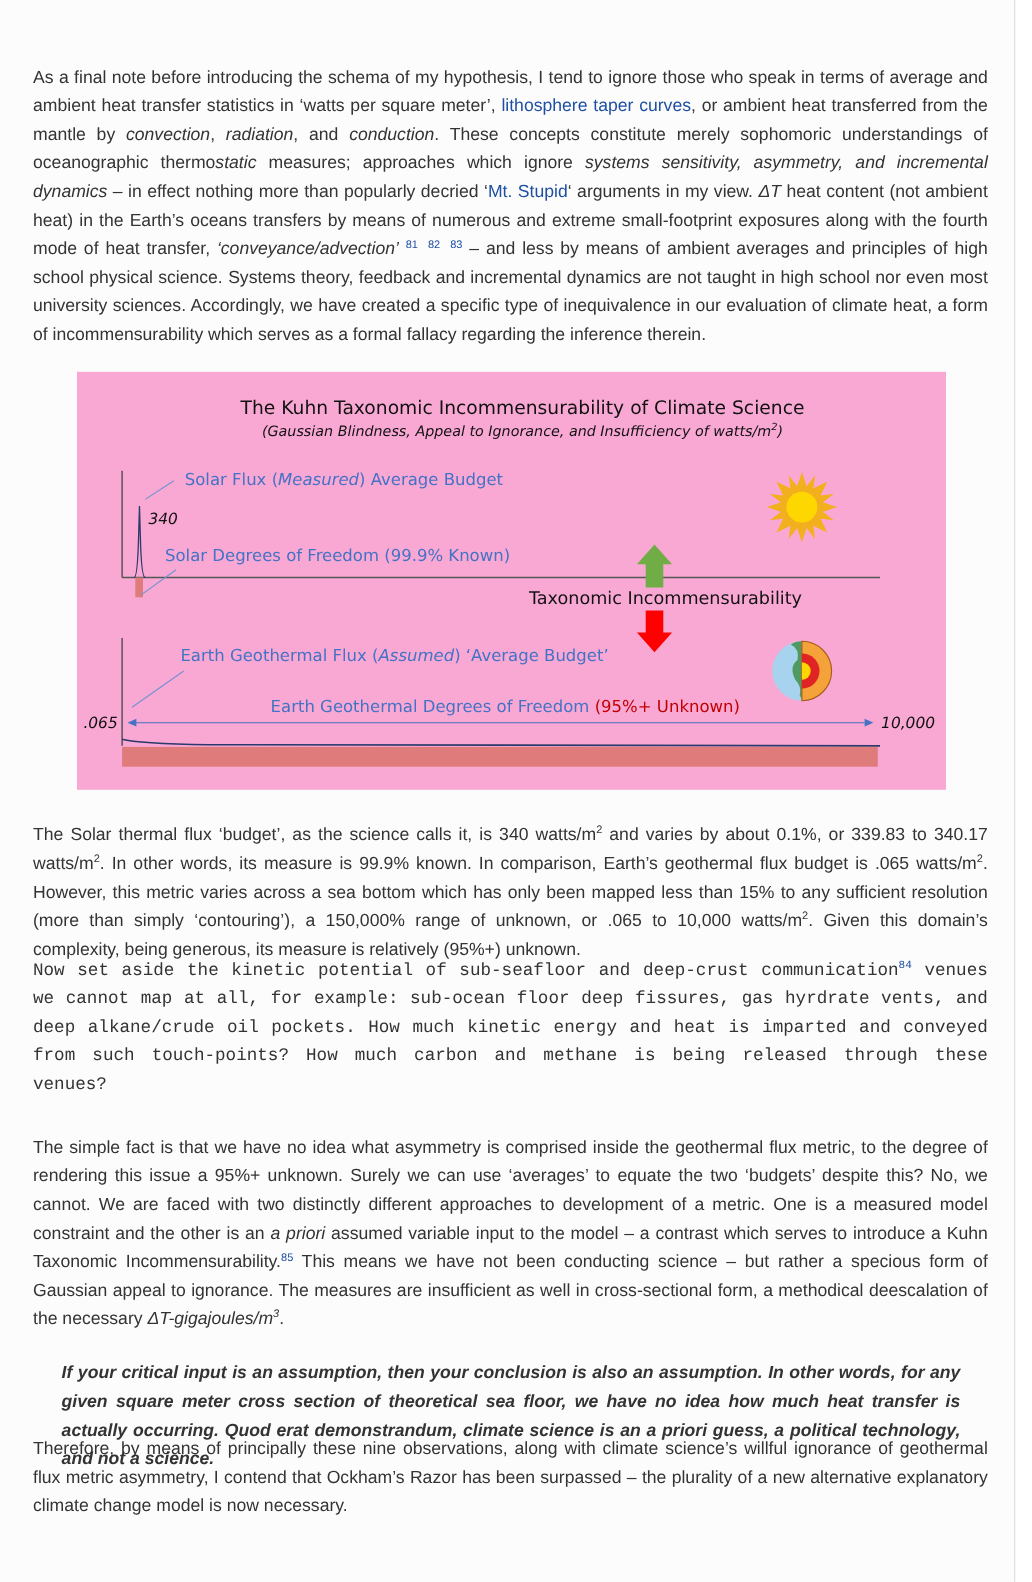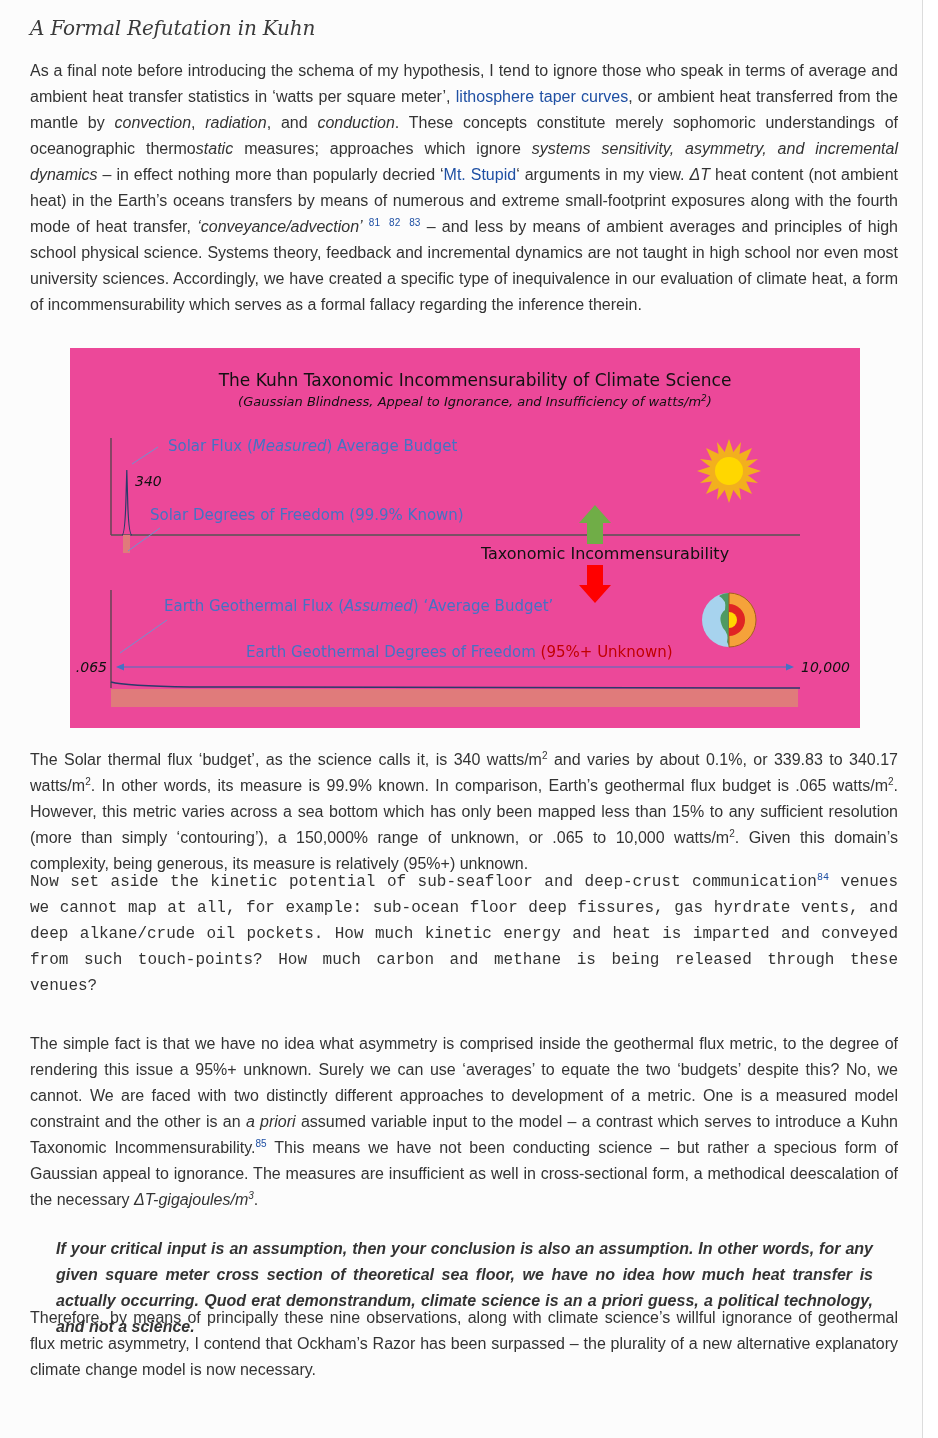--- a/index.html
+++ b/index.html
@@ -28,32 +28,31 @@
   a.link { color: #1e4fa3; text-decoration: none; margin-top: 24px; }
   sup.ref { font-size: 10px; color: #1e4fa3; vertical-align: super; line-height: 0; }
   sup.plain { font-size: 10px; line-height: 0; }
   b i, .bi { font-weight: normal; font-style: italic; }
   blockquote.quote {
     position: absolute; left: 56px; width: 817px; margin: 0;
     font-style: italic; font-size: 16px; line-height: 26px; color: #333;
     text-align: justify;
   }
   .figure {
-    position: absolute; left: 70px; top: 348px; width: 790px; height: 380px;
-    background: #ec4899;
+    position: absolute; left: 70px; top: 338px; width: 790px; height: 380px;
+    background: #f9a8d4;
   }
   .figure svg { position: absolute; left: 0; top: 0; }
   .svgtxt { font-family: "DejaVu Sans", sans-serif; }
 </style>
 </head>
 <body>
 
 <div class="page">
 
-  <h2 class="title">A Formal Refutation in Kuhn</h2>
 
   <div class="content" style="top:58px;">
     <p class="body">
       <span>As a final note before introducing the schema of my hypothesis, I tend to ignore those who speak in terms of average and ambient heat transfer statistics in ‘watts per square meter’, </span><a class="link" href="#">lithosphere taper curves</a><span>, or ambient heat transferred from the mantle by </span><b><i>convection</i></b><span>, </span><b><i>radiation</i></b><span>, and </span><b><i>conduction</i></b><span>. These concepts constitute merely sophomoric understandings of oceanographic thermo</span><b><i>static</i></b><span> measures; approaches which ignore </span><b><i>systems sensitivity, asymmetry, and incremental dynamics</i></b><span> – in effect nothing more than popularly decried ‘</span><a class="link" href="#">Mt. Stupid</a><span>‘ arguments in my view. </span><i>ΔT</i><span> heat content (not ambient heat) in the Earth’s oceans transfers by means of numerous and extreme small-footprint exposures along with the fourth mode of heat transfer, </span><b><i>‘conveyance/advection’</i></b>&nbsp;<sup class="ref"><a class="link" href="#">81</a>&nbsp;&nbsp;<a class="link" href="#">82</a>&nbsp;&nbsp;<a class="link" href="#">83</a></sup><span> – and less by means of ambient averages and principles of high school physical science. Systems theory, feedback and incremental dynamics are not taught in high school nor even most university sciences. Accordingly, we have created a specific type of inequivalence in our evaluation of climate heat, a form of incommensurability which serves as a formal fallacy regarding the inference therein.</span>
     </p>
   </div>
 
   <div class="figure">
     <svg width="790" height="380" viewBox="0 0 790 380">
 

